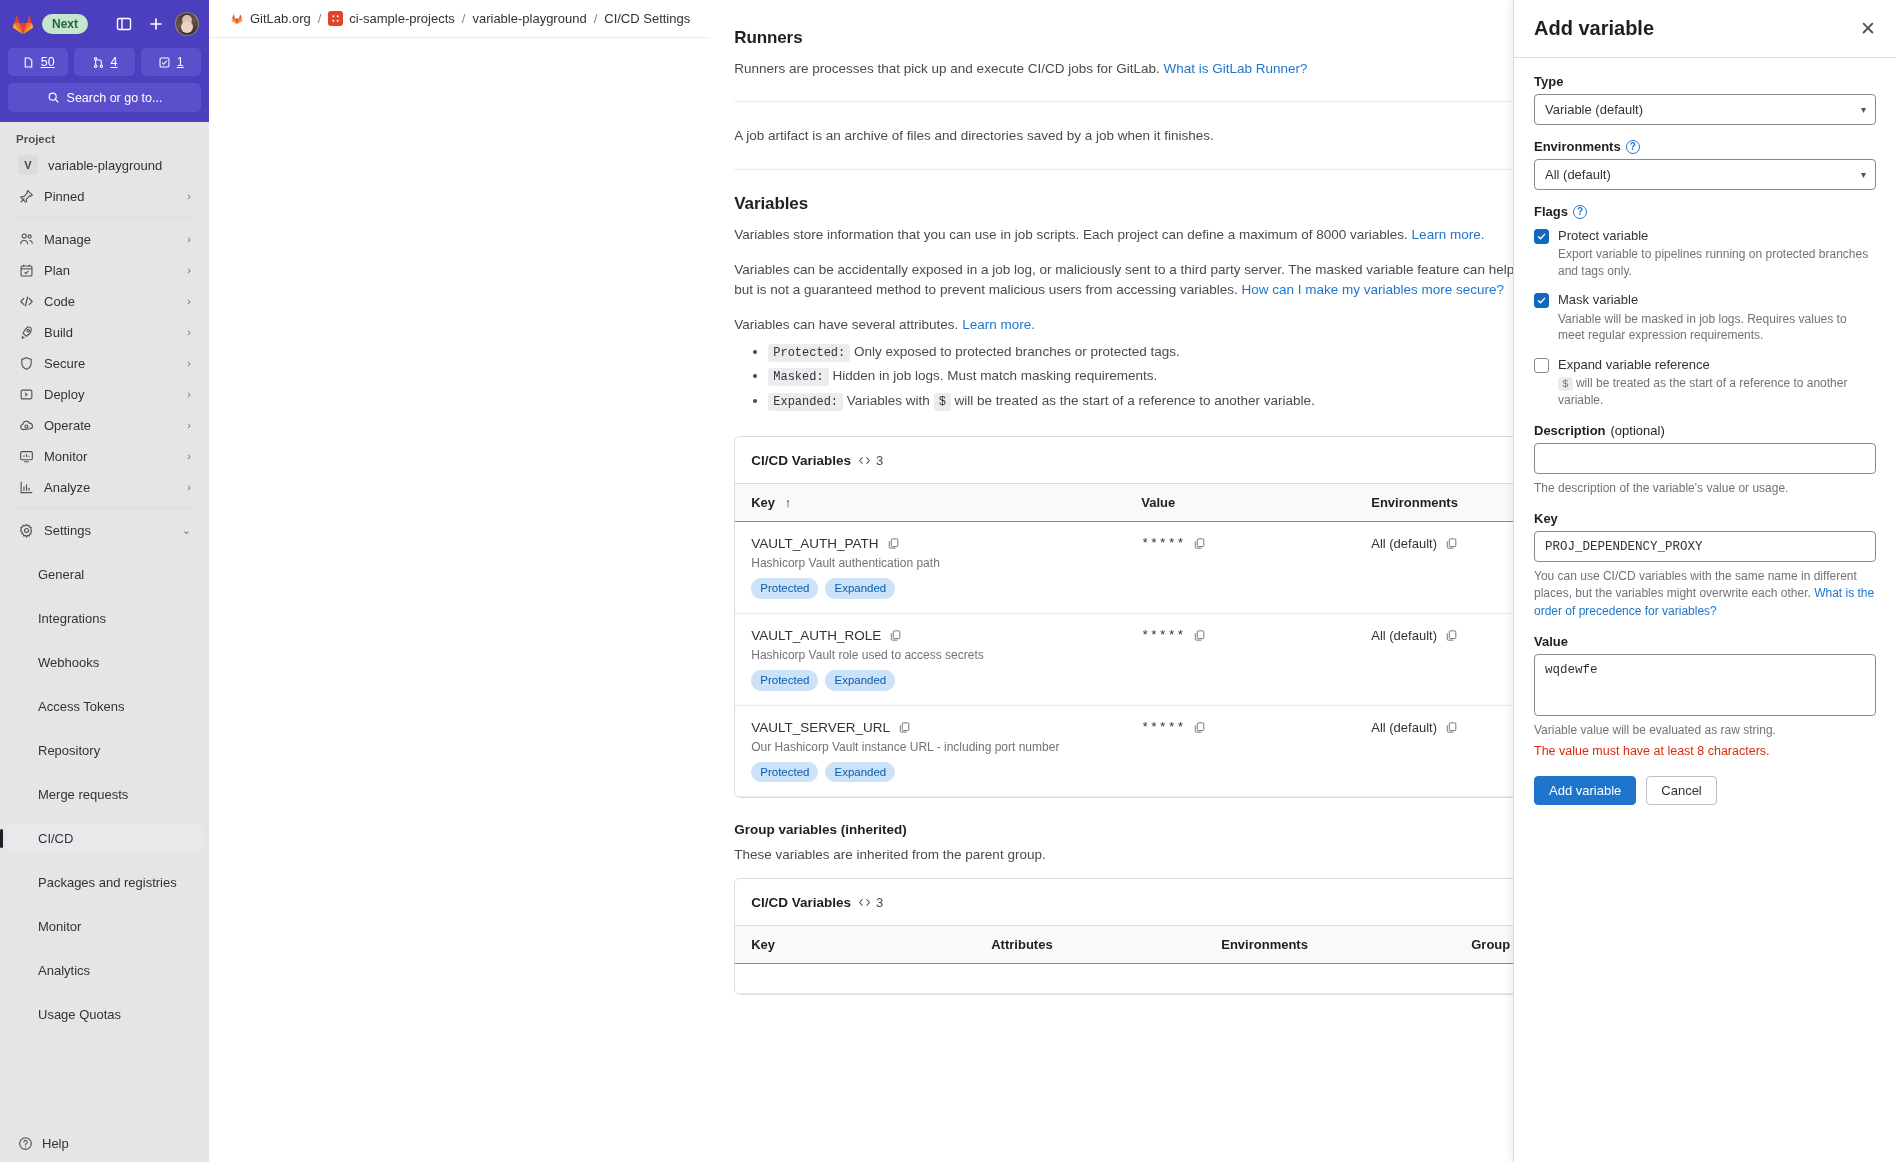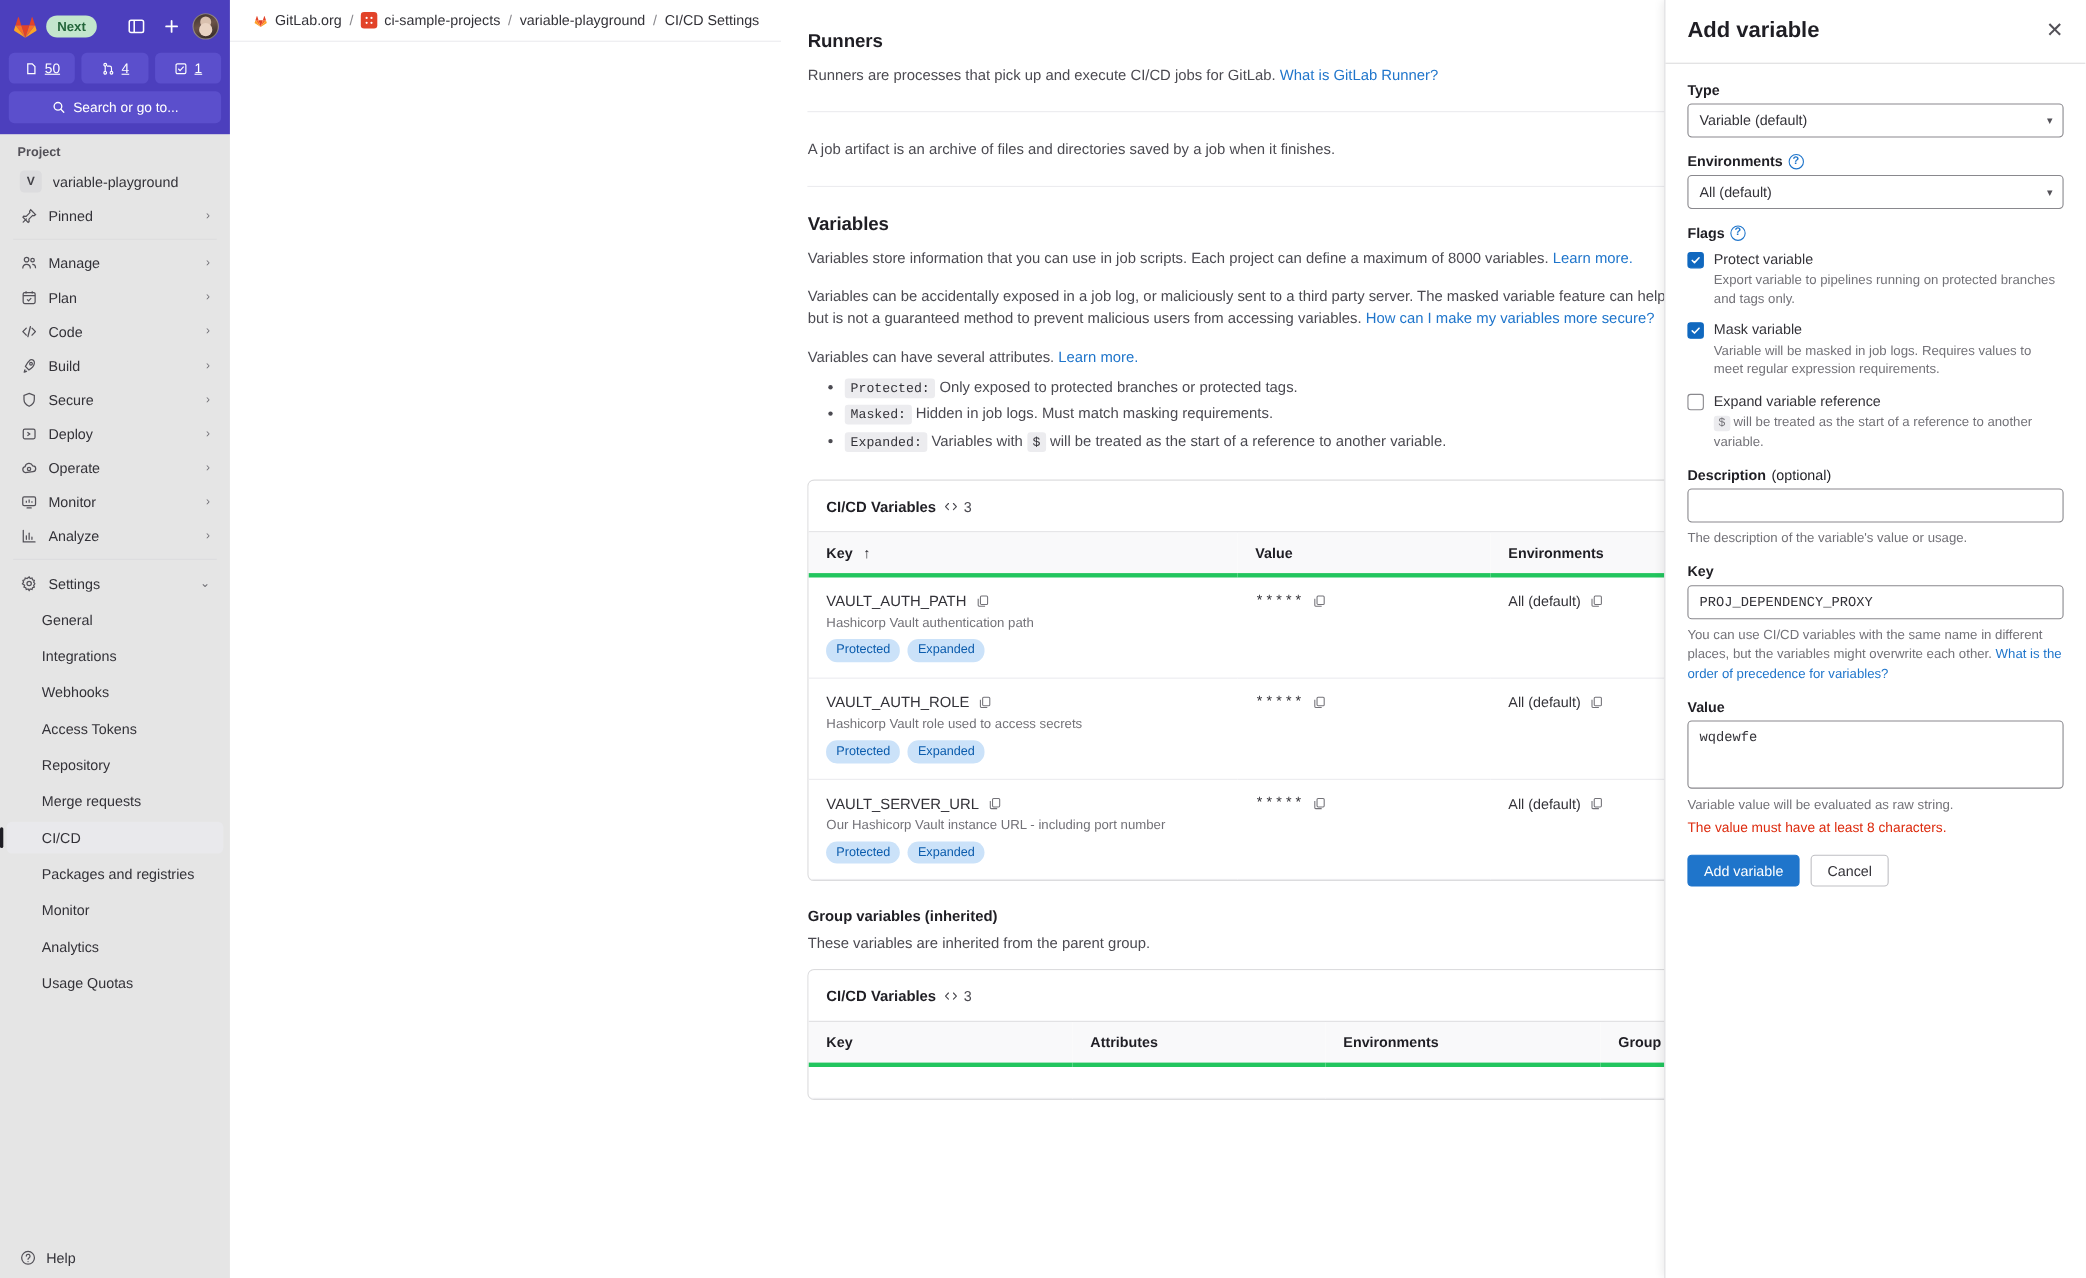--- a/index.html
+++ b/index.html
@@ -64,21 +64,21 @@
   .nav-item .lbl { flex: 1; white-space: nowrap; overflow: hidden; }
   .nav-item .chev { color: #737278; font-size: 11px; }
   .proj-avatar {
     width: 20px; height: 20px; border-radius: 4px; background: #dcdcde;
     display: flex; align-items: center; justify-content: center;
     font-size: 11px; font-weight: 600; color: #434248; flex-shrink: 0;
   }
   .nav-divider { height: 1px; background: #dcdcde; margin: 6px 12px; }
   .sub-item {
     display: flex; align-items: center;
-    height: 29px; padding-left: 32px; margin: 4px 6px;
+    height: 29px; padding-left: 32px; margin: 15px 6px;
     border-radius: 5px; font-size: 13px; color: #333238;
   }
   .sub-item.active { background: #e9e9ec; font-weight: 400; position: relative; }
   .sub-item.active::before {
     content: ""; position: absolute; left: -6px; top: 5px;
     width: 3px; height: 19px; background: #1f1e24; border-radius: 2px;
   }
   .sb-help {
     height: 38px; display: flex; align-items: center; gap: 9px;
     padding: 0 18px; font-size: 13px; color: #333238;
@@ -126,21 +126,21 @@
   .card-count { font-size: 13px; font-weight: 400; color: #4b4a51; display:flex; align-items:center; gap:5px;}
   .card-head-right { margin-left: auto; display: flex; align-items: center; gap: 12px; }
   .reveal-btn { font-size: 13px; color: #333238; }
   .btn-outline {
     border: 1px solid #bfbfc3; border-radius: 4px; background: #fff;
     font-size: 13px; padding: 5px 11px; color: #333238; white-space: nowrap;
   }
   table.vars { width: 100%; border-collapse: collapse; }
   table.vars thead th {
     background: #f9f9fa; text-align: left; font-size: 13px; font-weight: 700;
-    color: #1f1e24; padding: 11px 16px; border-bottom: 4px solid #22c55e;
+    color: #1f1e24; padding: 11px 16px; border-bottom: 1px solid #22c55e;
     white-space: nowrap;
   }
   table.vars tbody td {
     padding: 14px 16px; border-bottom: 1px solid #ececef;
     font-size: 13px; color: #333238; vertical-align: top;
   }
   .k-name { display:flex; align-items:center; gap:8px; font-size:13.5px; color:#333238;}
   .k-desc { font-size: 12px; color: #737278; margin-top: 5px; }
   .badges { display: flex; gap: 7px; margin-top: 8px; }
   .badge {

